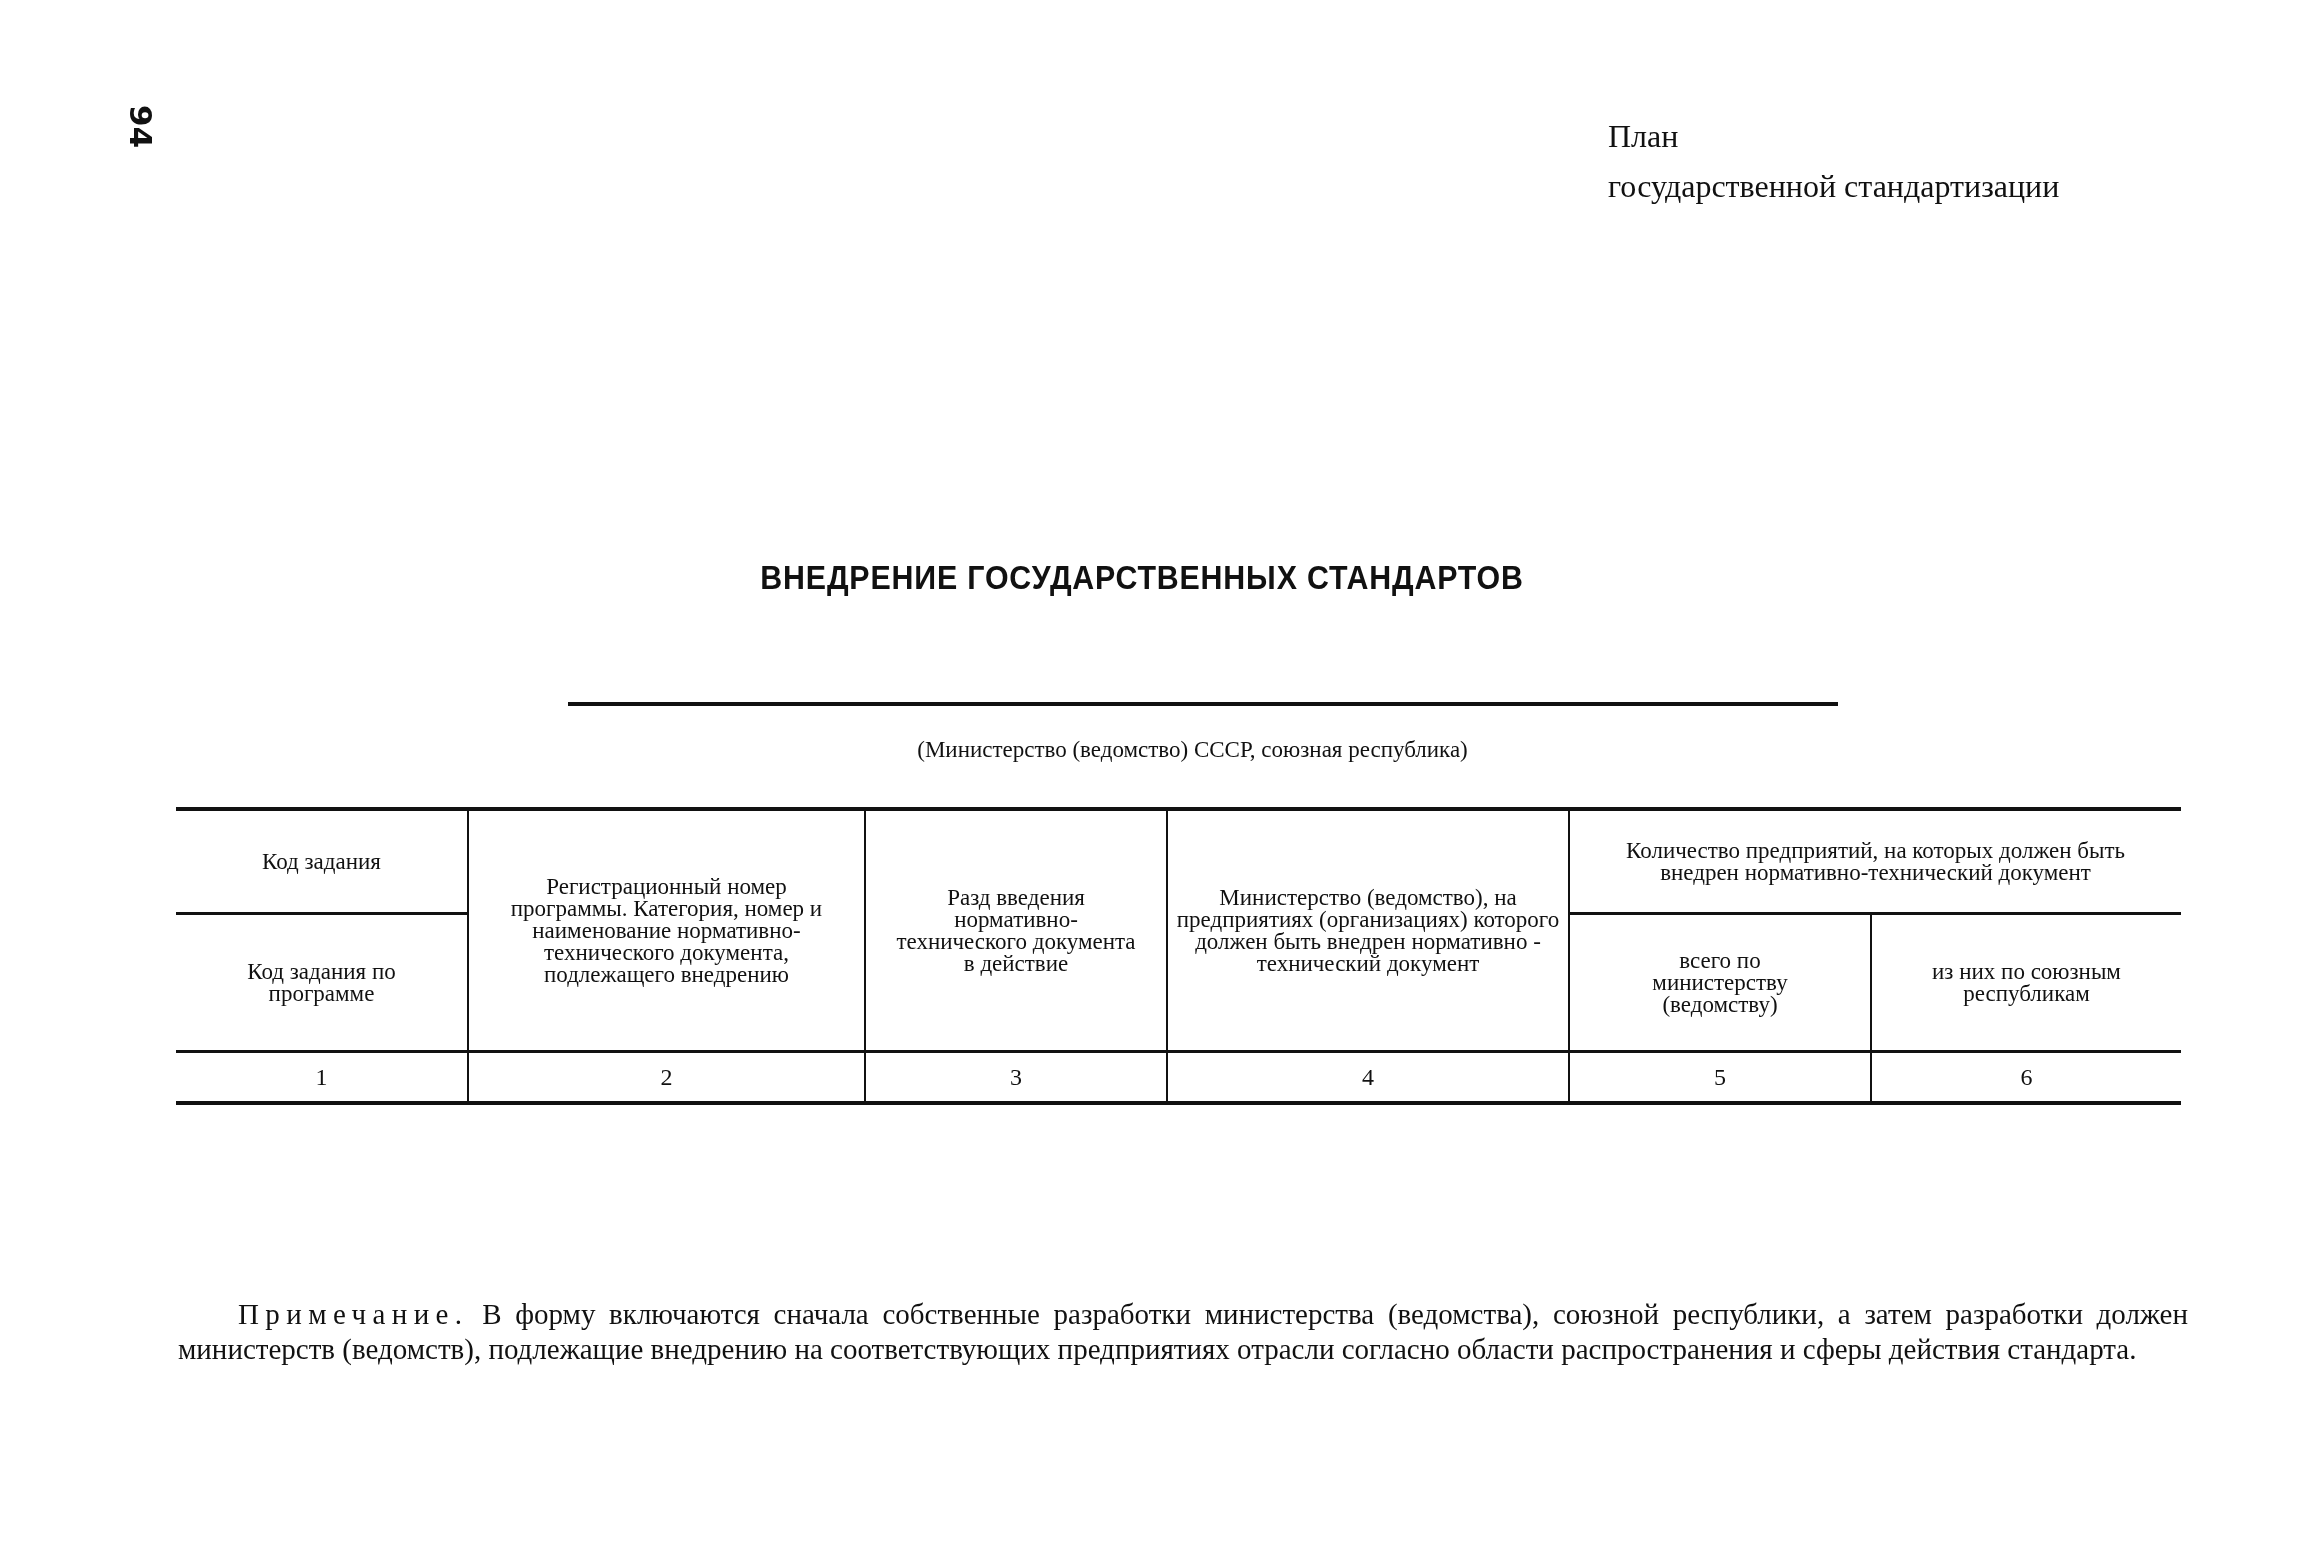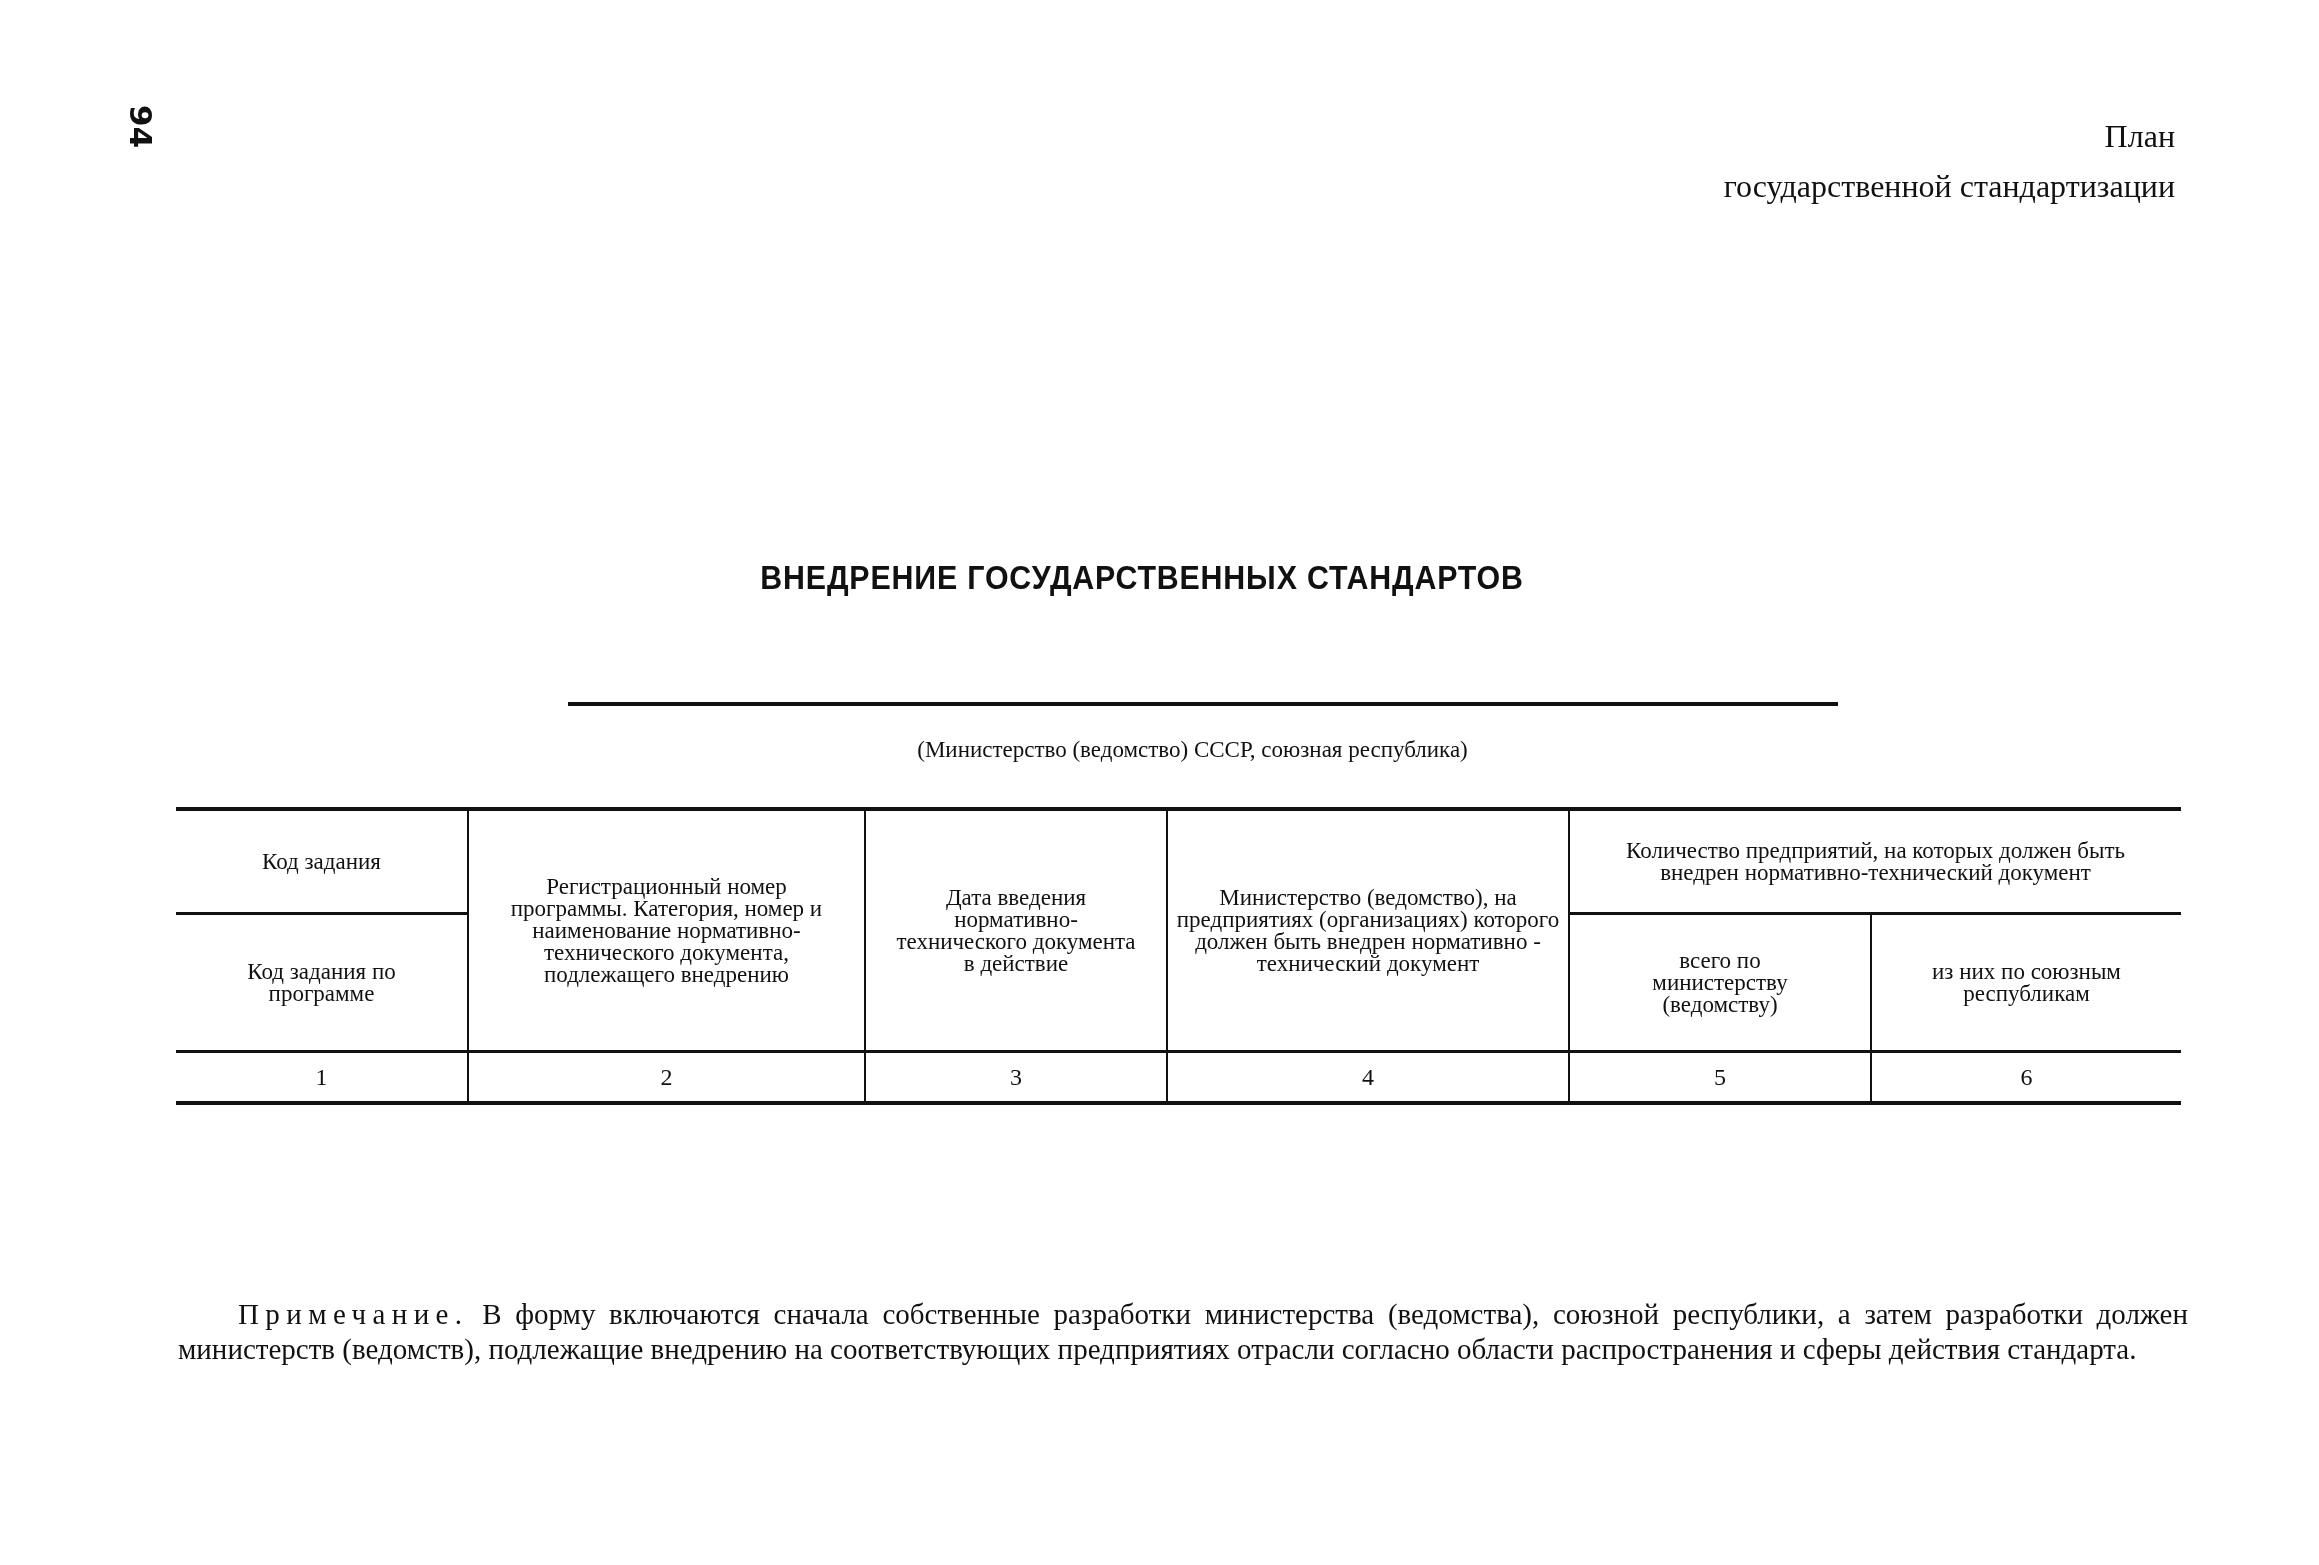--- a/index.html
+++ b/index.html
@@ -1,21 +1,21 @@
 <!DOCTYPE html>
 <html style="font-size:14.6px"><head>
 <meta charset="utf-8">
 <style>
   html, body { margin: 0; padding: 0; background: #ffffff; }
   body { width: 2320px; height: 1565px; position: relative; overflow: hidden;
          font-family: "Liberation Serif", "DejaVu Serif", serif; color: #111; }
   .abs { position: absolute; }
   .page-num { left: 117px; top: 108px; width: 46px; height: 37px; font-family: "DejaVu Sans", sans-serif;
               font-weight: bold; font-size: 31px; transform: rotate(90deg); transform-origin: center; text-align: center; }
-  .plan-block { left: 1608px; top: 119px; width: 567px; text-align: right; font-size: 32px; line-height: 35px; }
+  .plan-block { left: 1608px; top: 119px; width: 567px; text-align: left; font-size: 32px; line-height: 35px; }
   .plan-block .plan-word { display: block; margin-bottom: 14.6px; }
   .plan-block .line { display: block; }
   .title { left: 548px; top: 559px; width: 1188px; text-align: center; font-family: "Liberation Sans", sans-serif;
            font-weight: bold; font-size: 33px; letter-spacing: 0.9px; transform: scaleX(0.92); }
   .fill-rule { left: 568px; top: 702px; width: 1270px; height: 3.7px; background: #111; }
   .fill-caption { left: 804px; top: 737px; width: 777px; text-align: center; font-size: 23px; }
   table.form { position: absolute; left: 176px; top: 807px; width: 2005px; border-collapse: collapse;
                font-size: 23px; line-height: 22px; text-align: center; }
   table.form td { padding: 0; vertical-align: middle; }
   .tbl-top { border-top: 4.6px solid #111; }
@@ -48,21 +48,21 @@
       <col style="width:397px">
       <col style="width:302px">
     <col style="width:402px">
       <col style="width:302px">
       <col style="width:310px">
   </colgroup>
   <tbody>
       <tr class="tbl-top">
     <td class="vdiv hline" style="height:66px">Код задания</td>
     <td class="vdiv hline" rowspan="2" style="padding:0 18.3px">Регистрационный номер программы. Категория, номер и наименование нормативно-технического документа, подлежащего внедрению</td>
-    <td class="vdiv hline" rowspan="2" style="padding:0 27.4px">Дата введения нормативно-технического документа в действие</td>
+    <td class="vdiv hline" rowspan="2" style="padding:0 27.4px">Разд введения нормативно-технического документа в действие</td>
     <td class="vdiv hline" rowspan="2" style="padding:0 7.3px">Министерство (ведомство), на предприятиях (организациях) которого должен быть внедрен нормативно - технический документ</td>
     <td class="hline" colspan="2" style="padding:0 37px;height:101px">Количество предприятий, на которых должен быть внедрен нормативно-технический документ</td>
   </tr>
   <tr>
     <td class="vdiv hline" style="height:135px;padding:0 37px">Код задания по программе</td>
     <td class="vdiv hline" style="padding:0 46px">всего по министерству (ведомству)</td>
     <td class="hline" style="padding:0 55px">из них по союзным республикам</td>
   </tr>
   <tr class="colnum tbl-bottom">
     <td class="vdiv">1</td>

